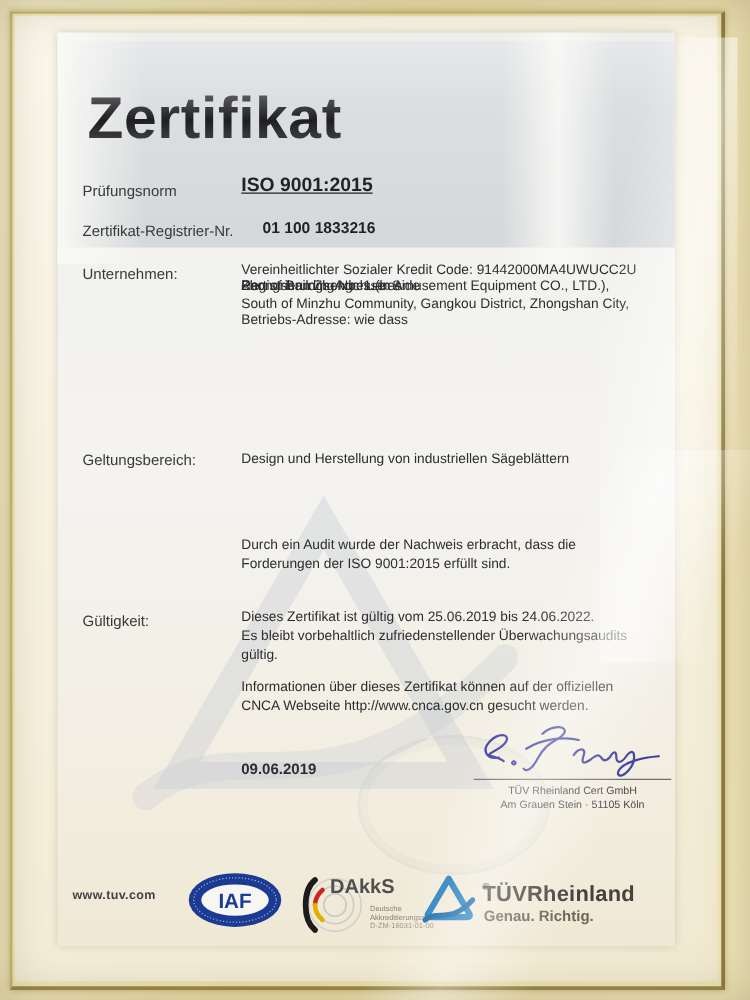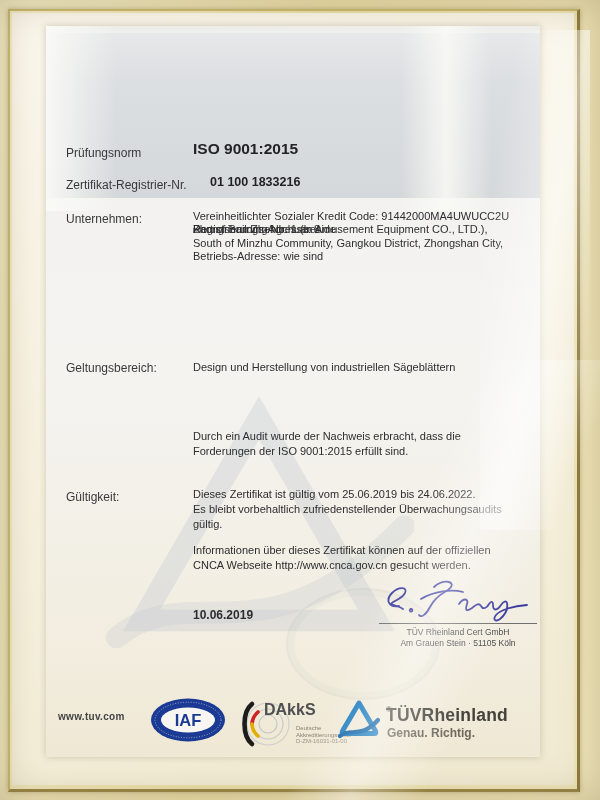--- a/index.html
+++ b/index.html
@@ -26,21 +26,21 @@
     background:linear-gradient(90deg,rgba(250,250,247,0),rgba(250,250,247,.85) 50%,rgba(250,250,247,0));}
   .watermark{left:58px;top:358px;width:310px;height:272px;z-index:1;}
   .seal-ghost{left:240px;top:562px;width:150px;height:108px;z-index:1;border-radius:50%;
     border:2px solid rgba(140,150,160,.10);box-shadow:inset 0 0 0 6px rgba(140,150,160,.05);}
   .txt{z-index:3;color:#2d2d30;}
   .title{left:24px;top:44px;margin:0;font-size:47px;line-height:48px;font-weight:600;
     letter-spacing:.5px;color:#323032;z-index:3;
     background:linear-gradient(180deg,#6b6b6d 0%,#1f1f22 55%,#4a4a4c 100%);
     -webkit-background-clip:text;background-clip:text;-webkit-text-fill-color:transparent;}
   .lbl{font-size:12px;color:#39393c;}
-  .val-big{font-size:15.5px;font-weight:700;color:#232326;}
+  .val-big{font-size:15.5px;font-weight:700;color:#232326;text-decoration:underline;}
   .val-mid{font-size:12.5px;font-weight:700;color:#232326;}
   .blk{font-size:11px;line-height:13.4px;white-space:nowrap;}
   .blk .b{position:static;font-weight:700;font-size:11.5px;display:block;}
   .line{position:static;display:block;}
   sup{position:static;font-size:7px;vertical-align:super;}
   .para{font-size:11px;line-height:15.2px;white-space:nowrap;}
   .date{left:147px;top:582px;font-size:12px;font-weight:600;}
   .sig-area{left:333px;top:550px;width:158px;z-index:3;}
   .sig-area svg{position:static;display:block;}
   .sig-line{position:static;display:block;border-top:1px solid #6f6f6f;margin-top:1px;}
@@ -73,38 +73,39 @@
     <div class="band"></div>
     <div class="glare-left"></div>
     <div class="glare-right"></div>
 
     <svg class="watermark" viewBox="0 0 100 88">
       <path d="M50,4 L94,80 L6,80 Z M50,18 L82,73 L18,73 Z" fill="#c5cbd1" fill-rule="evenodd" opacity="0.38"></path>
       <path d="M4,82 C28,62 52,92 97,46" stroke="#c5cbd1" stroke-width="7" fill="none" opacity="0.30" stroke-linecap="round"></path>
     </svg>
     <div class="seal-ghost"></div>
 
+    <h1 class="title">Zertifikat</h1>
 
     <div class="txt lbl" style="left:20px;top:120px">Prüfungsnorm</div>
     <div class="txt val-big" style="left:147px;top:114px">ISO 9001:2015</div>
 
     <div class="txt lbl" style="left:20px;top:152px">Zertifikat-Registrier-Nr.</div>
     <div class="txt val-mid" style="left:164px;top:149px">01 100 1833216</div>
 
     <div class="txt lbl" style="left:20px;top:186px">Unternehmen:</div>
     <div class="txt blk" style="left:147px;top:184px">
       <span class="line">Vereinheitlichter Sozialer Kredit Code: 91442000MA4UWUCC2U</span>
       <span class="line">
           <span>Registrierungs-Adresse: 8</span>
           <sup>nd</sup>
           <span> Part of Building No. 1 (beside</span>
         </span>
       <span class="line">Zhongshan Zhengchuan Amusement Equipment CO., LTD.),</span>
       <span class="line">South of Minzhu Community, Gangkou District, Zhongshan City,</span>
-      <span class="line">Betriebs-Adresse: wie sind</span>
+      <span class="line">Betriebs-Adresse: wie dass</span>
     </div>
 
     <div class="txt lbl" style="left:20px;top:335px">Geltungsbereich:</div>
     <div class="txt para" style="left:147px;top:334px">Design und Herstellung von industriellen Sägeblättern</div>
 
     <div class="txt para" style="left:147px;top:403px">
       <span class="line">Durch ein Audit wurde der Nachweis erbracht, dass die</span>
       <span class="line">Forderungen der ISO 9001:2015 erfüllt sind.</span>
     </div>
 
@@ -113,21 +114,21 @@
       <span class="line">Dieses Zertifikat ist gültig vom 25.06.2019 bis 24.06.2022.</span>
       <span class="line">Es bleibt vorbehaltlich zufriedenstellender Überwachungsaudits</span>
       <span class="line">gültig.</span>
     </div>
 
     <div class="txt para" style="left:147px;top:517px">
       <span class="line">Informationen über dieses Zertifikat können auf der offiziellen</span>
       <span class="line">CNCA Webseite http://www.cnca.gov.cn gesucht werden.</span>
     </div>
 
-    <div class="txt date">10.06.2019</div>
+    <div class="txt date">09.06.2019</div>
 
     <div class="sig-area">
       <svg width="158" height="46" viewBox="0 0 158 46">
         <g stroke="#2b2e9a" stroke-width="1.8" fill="none" stroke-linecap="round" opacity="0.92">
           <path d="M20,30 C10,32 6,24 13,17 C20,10 29,11 26,17 C23,23 14,25 12,28 C17,30 22,31 24,33"></path>
           <path d="M32,33 a1.3,1.3 0 1 0 .1,0"></path>
           <path d="M55,11 C64,3 76,5 72,11 C68,17 59,16 51,31 C47,39 42,42 40,39"></path>
           <path d="M42,23 C55,15 73,13 84,16"></path>
           <path d="M80,28 C84,22 90,22 88,28 C86,34 87,36 93,32 C98,28 100,27 102,30 C104,34 108,32 110,28 C112,25 114,25 114,29 C114,35 118,35 122,29 C124,26 127,24 128,27 C129,32 127,38 121,43 C117,46 113,44 117,39 C121,34 134,30 148,29"></path>
         </g>

